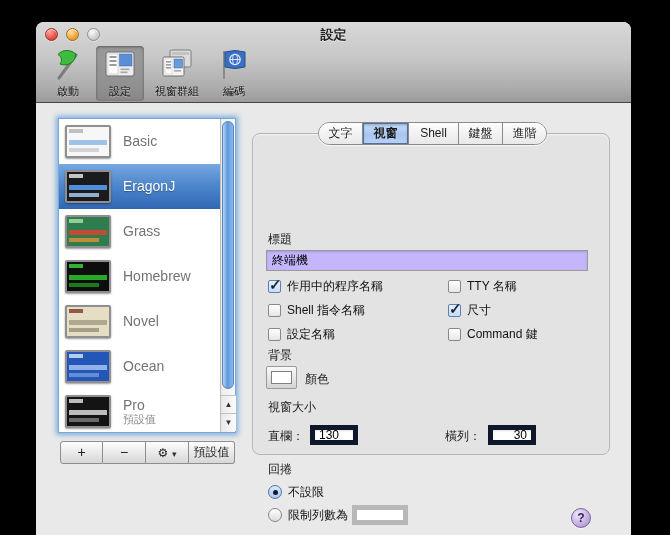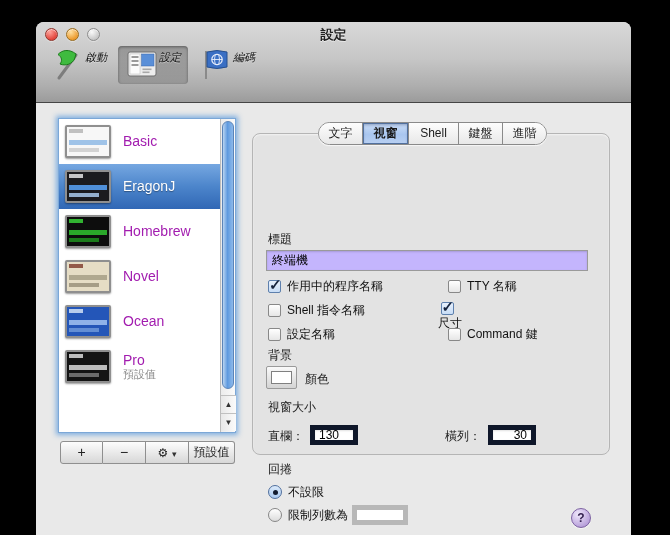--- a/index.html
+++ b/index.html
@@ -29,22 +29,22 @@
   .light.yellow { background:radial-gradient(circle at 35% 28%, #ffe0a0, #ec9a2d 70%); border:1px solid #9a6d1e; }
   .light.gray   { background:radial-gradient(circle at 35% 28%, #fafafa, #c4c4c4 75%); border:1px solid #8d8d8d; }
   .win-title {
     position:absolute; left:0; right:0; top:4px; text-align:center;
     font-size:13px; font-weight:bold; color:#222;
     text-shadow:0 1px 0 rgba(255,255,255,.55);
   }
 
   .toolbar { position:absolute; left:8px; top:24px; height:56px; display:flex; align-items:flex-start; }
   .tool {
-    position:relative; display:flex; flex-direction:row; 
-    padding:2px 7px 2px; margin-right:4px; border-radius:4px; min-width:44px;font-style:italic;
+    position:relative; display:flex; flex-direction:column; align-items:center;
+    padding:2px 7px 2px; margin-right:4px; border-radius:4px; min-width:44px;
   }
   .tool.selected {
     background:linear-gradient(180deg, rgba(0,0,0,.26), rgba(0,0,0,.14));
     box-shadow:inset 0 1px 3px rgba(0,0,0,.4);
   }
   .tool .ticon { width:34px; height:34px; display:block; }
   .tool .tlabel { margin-top:2px; font-size:11px; color:#111; text-shadow:0 1px 0 rgba(255,255,255,.4); white-space:nowrap; }
 
   
   .body { position:absolute; left:0; top:81px; right:0; bottom:0; background:#e9e9e9; border-radius:0 0 6px 6px; }
@@ -60,21 +60,21 @@
   .prow.selected .pname { color:#fff; text-shadow:0 1px 1px rgba(0,0,0,.35); }
   .thumb {
     position:relative; width:46px; height:33px; flex:0 0 46px;
     border:2px solid #8f8f8f; border-radius:2px; overflow:hidden;
     box-shadow:0 1px 2px rgba(0,0,0,.4);
   }
   .thumb .thead { position:absolute; left:2px; top:2px; width:14px; height:4px; opacity:.9; }
   .thumb .t1 { position:absolute; left:2px; right:2px; top:13px; height:5px; }
   .thumb .t2 { position:absolute; left:2px; right:10px; top:21px; height:4px; opacity:.85; }
   .ptext { margin-left:12px; line-height:1.15; }
-  .pname { font-size:14px; color:#a21caf; }
+  .pname { font-size:14px; color:#737373; }
   .psub  { font-size:11px; color:#8a8a8a; }
 
   
   .pscroll { position:absolute; right:0; top:0; bottom:0; width:15px; background:linear-gradient(90deg,#ececec,#fafafa); border-left:1px solid #bcbcbc; }
   .pthumb {
     position:absolute; left:1px; top:2px; width:12px; height:268px; border-radius:7px;
     background:linear-gradient(90deg,#b9d4f1 0%,#5f9adf 45%,#8db9ea 100%);
     border:1px solid #5b84b8;
   }
   .sarrow { position:absolute; left:0; width:15px; height:18px; border-top:1px solid #c0c0c0; font-size:8px; color:#333; text-align:center; line-height:18px; background:linear-gradient(90deg,#e8e8e8,#fbfbfb); }
@@ -200,20 +200,34 @@
             <rect x="6.5" y="12" width="7" height="2" fill="#9a9a9a"></rect>
             <rect x="6.5" y="16" width="7" height="2" fill="#9a9a9a"></rect>
             <rect x="16.5" y="6" width="12.5" height="12" fill="#5a8fd8" stroke="#3a66a8" stroke-width="0.5"></rect>
             <rect x="17.5" y="20.5" width="9" height="1.6" fill="#a8a8a8"></rect>
             <rect x="17.5" y="23.5" width="7" height="1.6" fill="#a8a8a8"></rect>
           </svg>
           <span class="tlabel">設定</span>
         </div>
         <div class="tool">
           <svg class="ticon" viewBox="0 0 34 34">
+            <rect x="10" y="2" width="21" height="17" rx="1.5" fill="#dcdcdc" stroke="#7a7a7a"></rect>
+            <rect x="12" y="4" width="17" height="3" fill="#c2c2c2"></rect>
+            <rect x="3" y="9" width="21" height="19" rx="1.5" fill="#f4f4f4" stroke="#6e6e6e"></rect>
+            <rect x="5" y="11" width="7" height="15" fill="#fdfdfd" stroke="#c4c4c4" stroke-width="0.5"></rect>
+            <rect x="6" y="13" width="5" height="1.6" fill="#9a9a9a"></rect>
+            <rect x="6" y="16" width="5" height="1.6" fill="#9a9a9a"></rect>
+            <rect x="6" y="19" width="5" height="1.6" fill="#9a9a9a"></rect>
+            <rect x="14" y="11" width="8.5" height="9" fill="#6a9ad8" stroke="#3a66a8" stroke-width="0.5"></rect>
+            <rect x="14" y="22" width="7" height="1.6" fill="#a8a8a8"></rect>
+          </svg>
+          <span class="tlabel">視窗群組</span>
+        </div>
+        <div class="tool">
+          <svg class="ticon" viewBox="0 0 34 34">
             <line x1="7" y1="3" x2="7" y2="31" stroke="#8a8a8a" stroke-width="2"></line>
             <path d="M8 4 Q 18 1, 28 4 L 28 19 Q 18 22, 8 19 Z" fill="#3a6fc4" stroke="#27508e" stroke-width="1"></path>
             <circle cx="18" cy="11.5" r="5.2" fill="none" stroke="#e8eefb" stroke-width="1.2"></circle>
             <ellipse cx="18" cy="11.5" rx="2.4" ry="5.2" fill="none" stroke="#e8eefb" stroke-width="0.9"></ellipse>
             <line x1="12.8" y1="11.5" x2="23.2" y2="11.5" stroke="#e8eefb" stroke-width="0.9"></line>
           </svg>
           <span class="tlabel">編碼</span>
         </div>
       </div>
     </div>
@@ -235,20 +249,30 @@
           <div class="thumb" style="background-color: rgb(27, 27, 30);">
             <span class="thead" style="background-color: rgb(216, 216, 216);"></span>
             <span class="t1" style="background-color: rgb(79, 143, 216);"></span>
             <span class="t2" style="background-color: rgb(169, 201, 236);"></span>
           </div>
           <div class="ptext">
               <div class="pname">EragonJ</div>
             </div>
         </div>
         <div class="prow">
+          <div class="thumb" style="background-color: rgb(47, 125, 78);">
+            <span class="thead" style="background-color: rgb(159, 216, 159);"></span>
+            <span class="t1" style="background-color: rgb(193, 75, 53);"></span>
+            <span class="t2" style="background-color: rgb(217, 142, 58);"></span>
+          </div>
+          <div class="ptext">
+              <div class="pname">Grass</div>
+            </div>
+        </div>
+        <div class="prow">
           <div class="thumb" style="background-color: rgb(13, 13, 13);">
             <span class="thead" style="background-color: rgb(53, 196, 53);"></span>
             <span class="t1" style="background-color: rgb(42, 168, 42);"></span>
             <span class="t2" style="background-color: rgb(31, 143, 31);"></span>
           </div>
           <div class="ptext">
               <div class="pname">Homebrew</div>
             </div>
         </div>
         <div class="prow">
@@ -319,21 +343,21 @@
         <span class="checklabel">Shell 指令名稱</span>
       </div>
       <div class="checkrow" style="left:232px; top:223px;">
         <span class="checkbox"></span>
         <span class="checklabel">設定名稱</span>
       </div>
       <div class="checkrow" style="left:412px; top:175px;">
         <span class="checkbox"></span>
         <span class="checklabel">TTY 名稱</span>
       </div>
-      <div class="checkrow" style="left:396px; top:199px;flex-direction:column;">
+      <div class="checkrow" style="left:412px; top:199px;">
         <span class="checkbox checked"></span>
         <span class="checklabel">尺寸</span>
       </div>
       <div class="checkrow" style="left:412px; top:223px;">
         <span class="checkbox"></span>
         <span class="checklabel">Command 鍵</span>
       </div>
 
       <div class="sec-label" style="left:232px; top:244px;">背景</div>
       <div class="colorwell">

